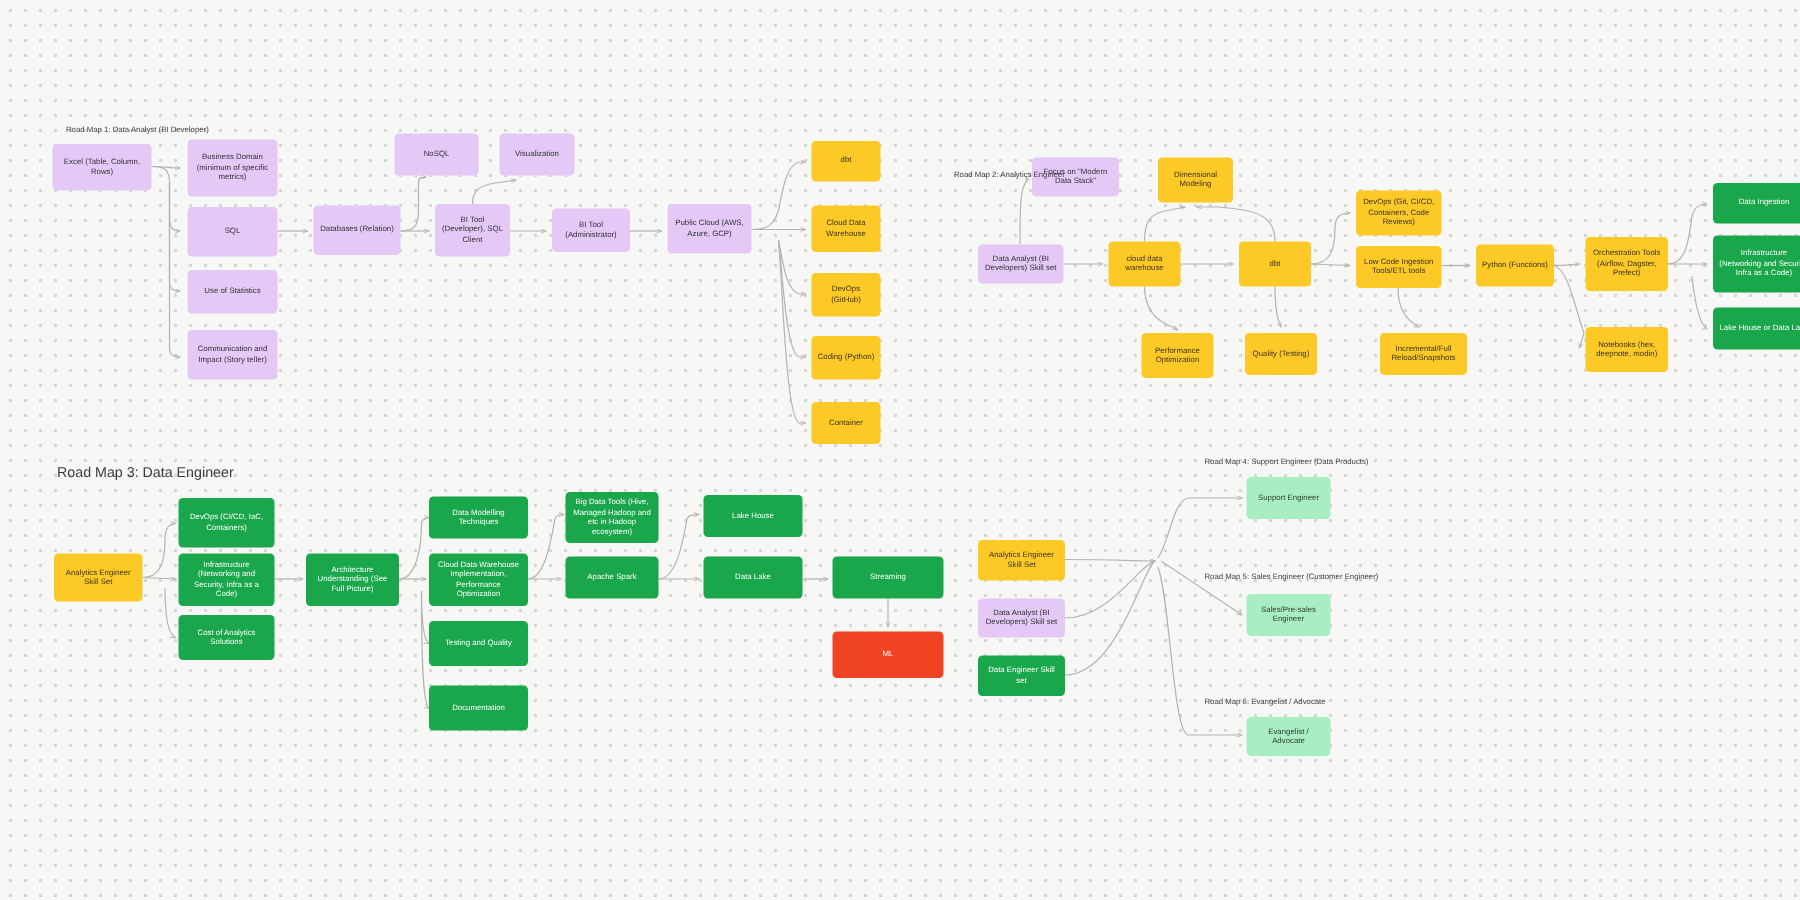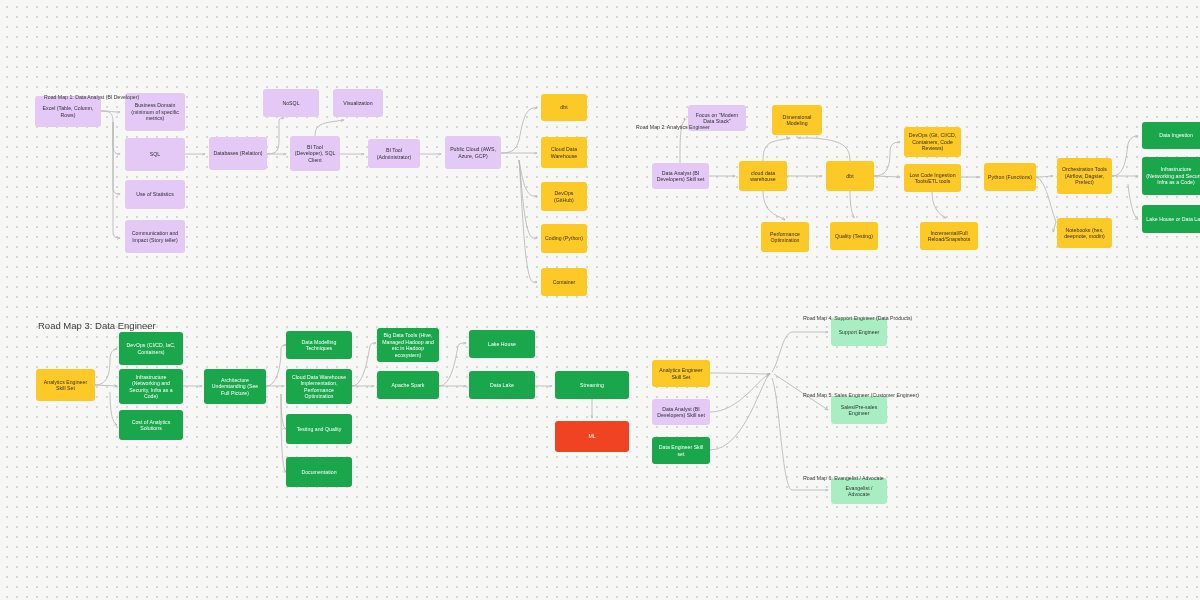--- a/index.html
+++ b/index.html
@@ -22,21 +22,21 @@
     font-size:5.2px;
     letter-spacing:.02px;
     word-break:break-word;
   }
   .n-purple{background:#e4c9f7;color:#2f2f33;}
   .n-yellow{background:#fcc927;color:#3a3122;}
   .n-green{background:#1aa64b;color:#ffffff;}
   .n-mint{background:#a9eec2;color:#2c3a31;}
   .n-red{background:#f04323;color:#ffffff;}
   .section-label{
-    position:absolute;color:#3b3b3b;white-space:nowrap;margin-top:10px;
+    position:absolute;color:#3b3b3b;white-space:nowrap;
   }
   .lbl-sm{font-size:5.2px;}
   .lbl-lg{font-size:9.5px;}
 </style>
 </head>
 <body>
 
 <div id="canvas">
   <svg class="edges" viewBox="0 0 1200 600">
     <defs>

